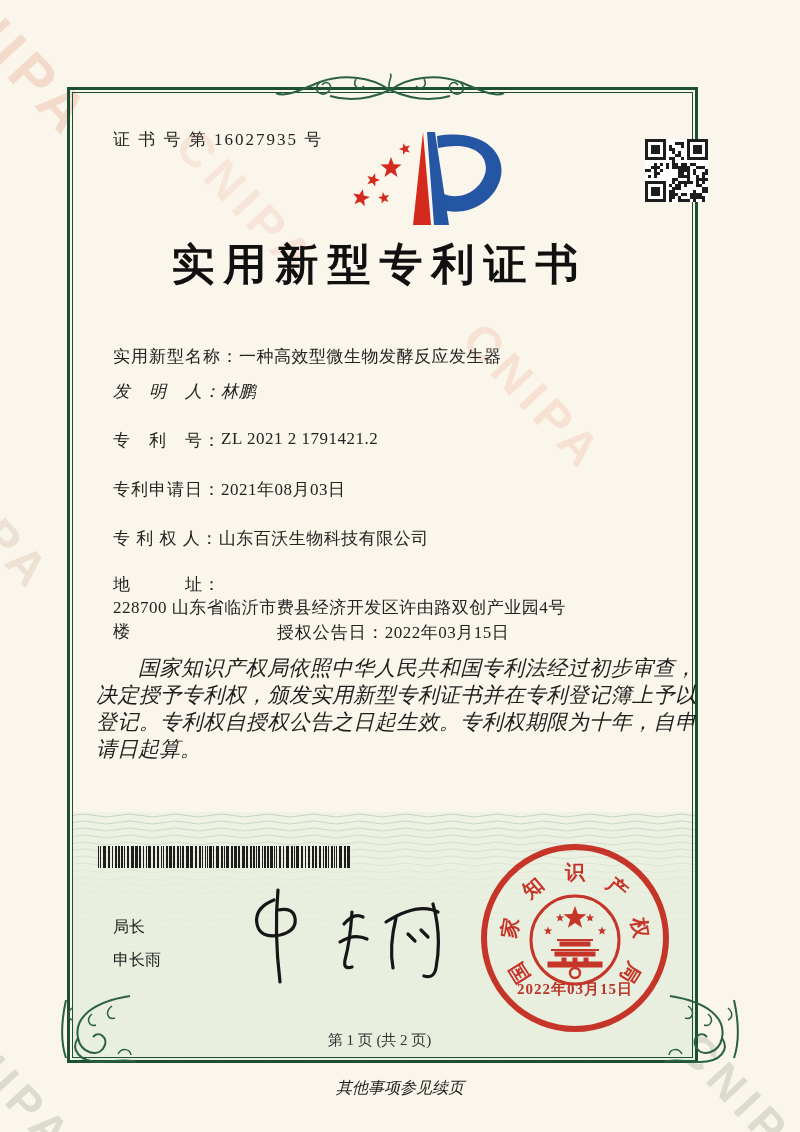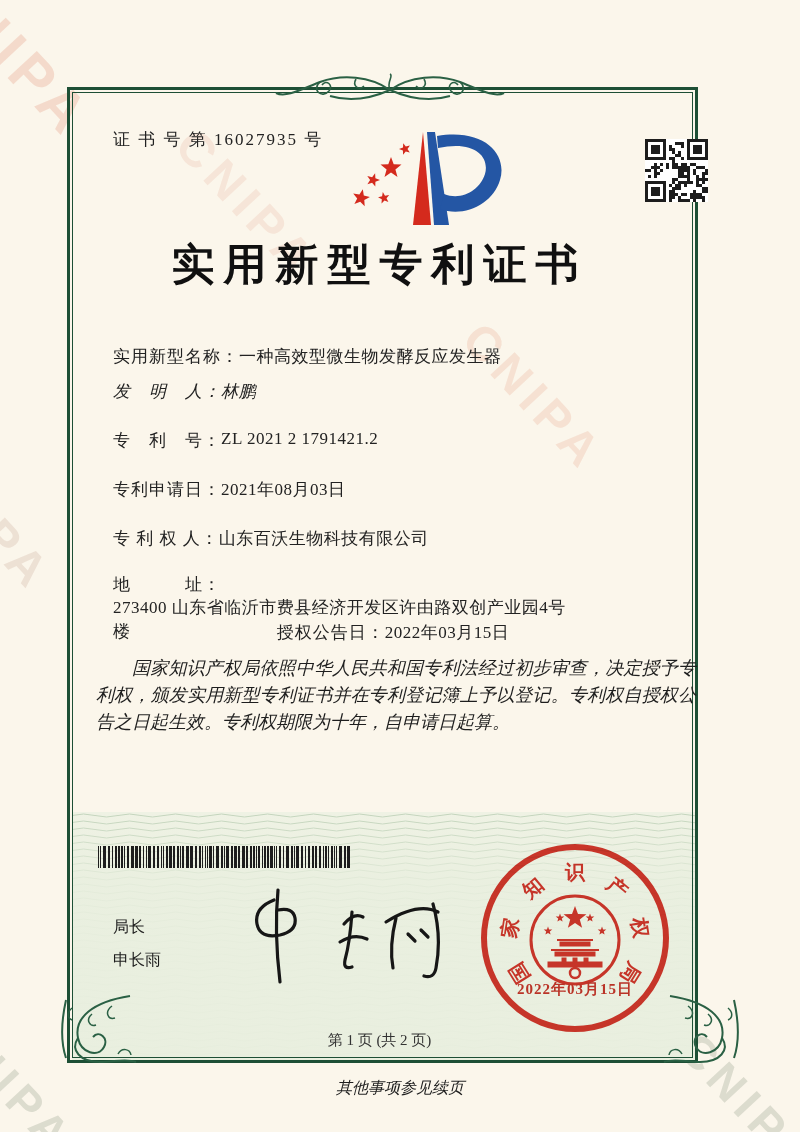--- a/index.html
+++ b/index.html
@@ -66,21 +66,21 @@
   .row-3{top:429px;}
   .row-4{top:478px;}
   .row-5{top:527px;}
   .row-6{top:573px;}
   .row-6 .fvalue{width:468px;line-height:24px;}
   .row-7{top:621px;text-align:center;}
   .pair2{position:absolute;left:297px;top:0;white-space:nowrap;}
   
   .body-text{
     position:absolute;left:96px;top:655px;width:600px;z-index:3;
-    font-size:18px;line-height:27px;color:#1e1e1e;
+    font-size:21px;line-height:27px;color:#1e1e1e;
     font-style:italic;
   }
   .body-text p{margin:0;text-indent:2em;text-align:justify;}
   
   .barcode{position:absolute;left:98px;top:846px;z-index:3;}
   
   .signer{
     position:absolute;left:113px;top:910px;z-index:3;
     font-family:"Liberation Sans","DejaVu Sans",sans-serif;
     font-size:16px;line-height:33px;color:#1c1c1c;
@@ -350,21 +350,21 @@
 <div class="row row-3">
   <span class="flabel">专　利　号：</span><span class="fvalue">ZL 2021 2 1791421.2</span>
 </div>
 <div class="row row-4">
   <span class="flabel">专利申请日：</span><span class="fvalue">2021年08月03日</span>
 </div>
 <div class="row row-5">
   <span class="flabel">专 利 权 人：</span><span class="fvalue">山东百沃生物科技有限公司</span>
 </div>
 <div class="row row-6">
-  <span class="flabel">地　　　址：</span><span class="fvalue">273400 山东省临沂市费县经济开发区许由路双创产业园4号楼</span>
+  <span class="flabel">地　　　址：</span><span class="fvalue">228700 山东省临沂市费县经济开发区许由路双创产业园4号楼</span>
 </div>
 <div class="row row-7">
   <span class="flabel">授权公告日：</span><span class="fvalue">2022年03月15日</span>
 </div>
 
 <div class="body-text">
   <p>国家知识产权局依照中华人民共和国专利法经过初步审查，决定授予专利权，颁发实用新型专利证书并在专利登记簿上予以登记。专利权自授权公告之日起生效。专利权期限为十年，自申请日起算。</p>
 </div>
 
 <svg class="barcode" width="254" height="22" viewBox="0 0 254 22">

